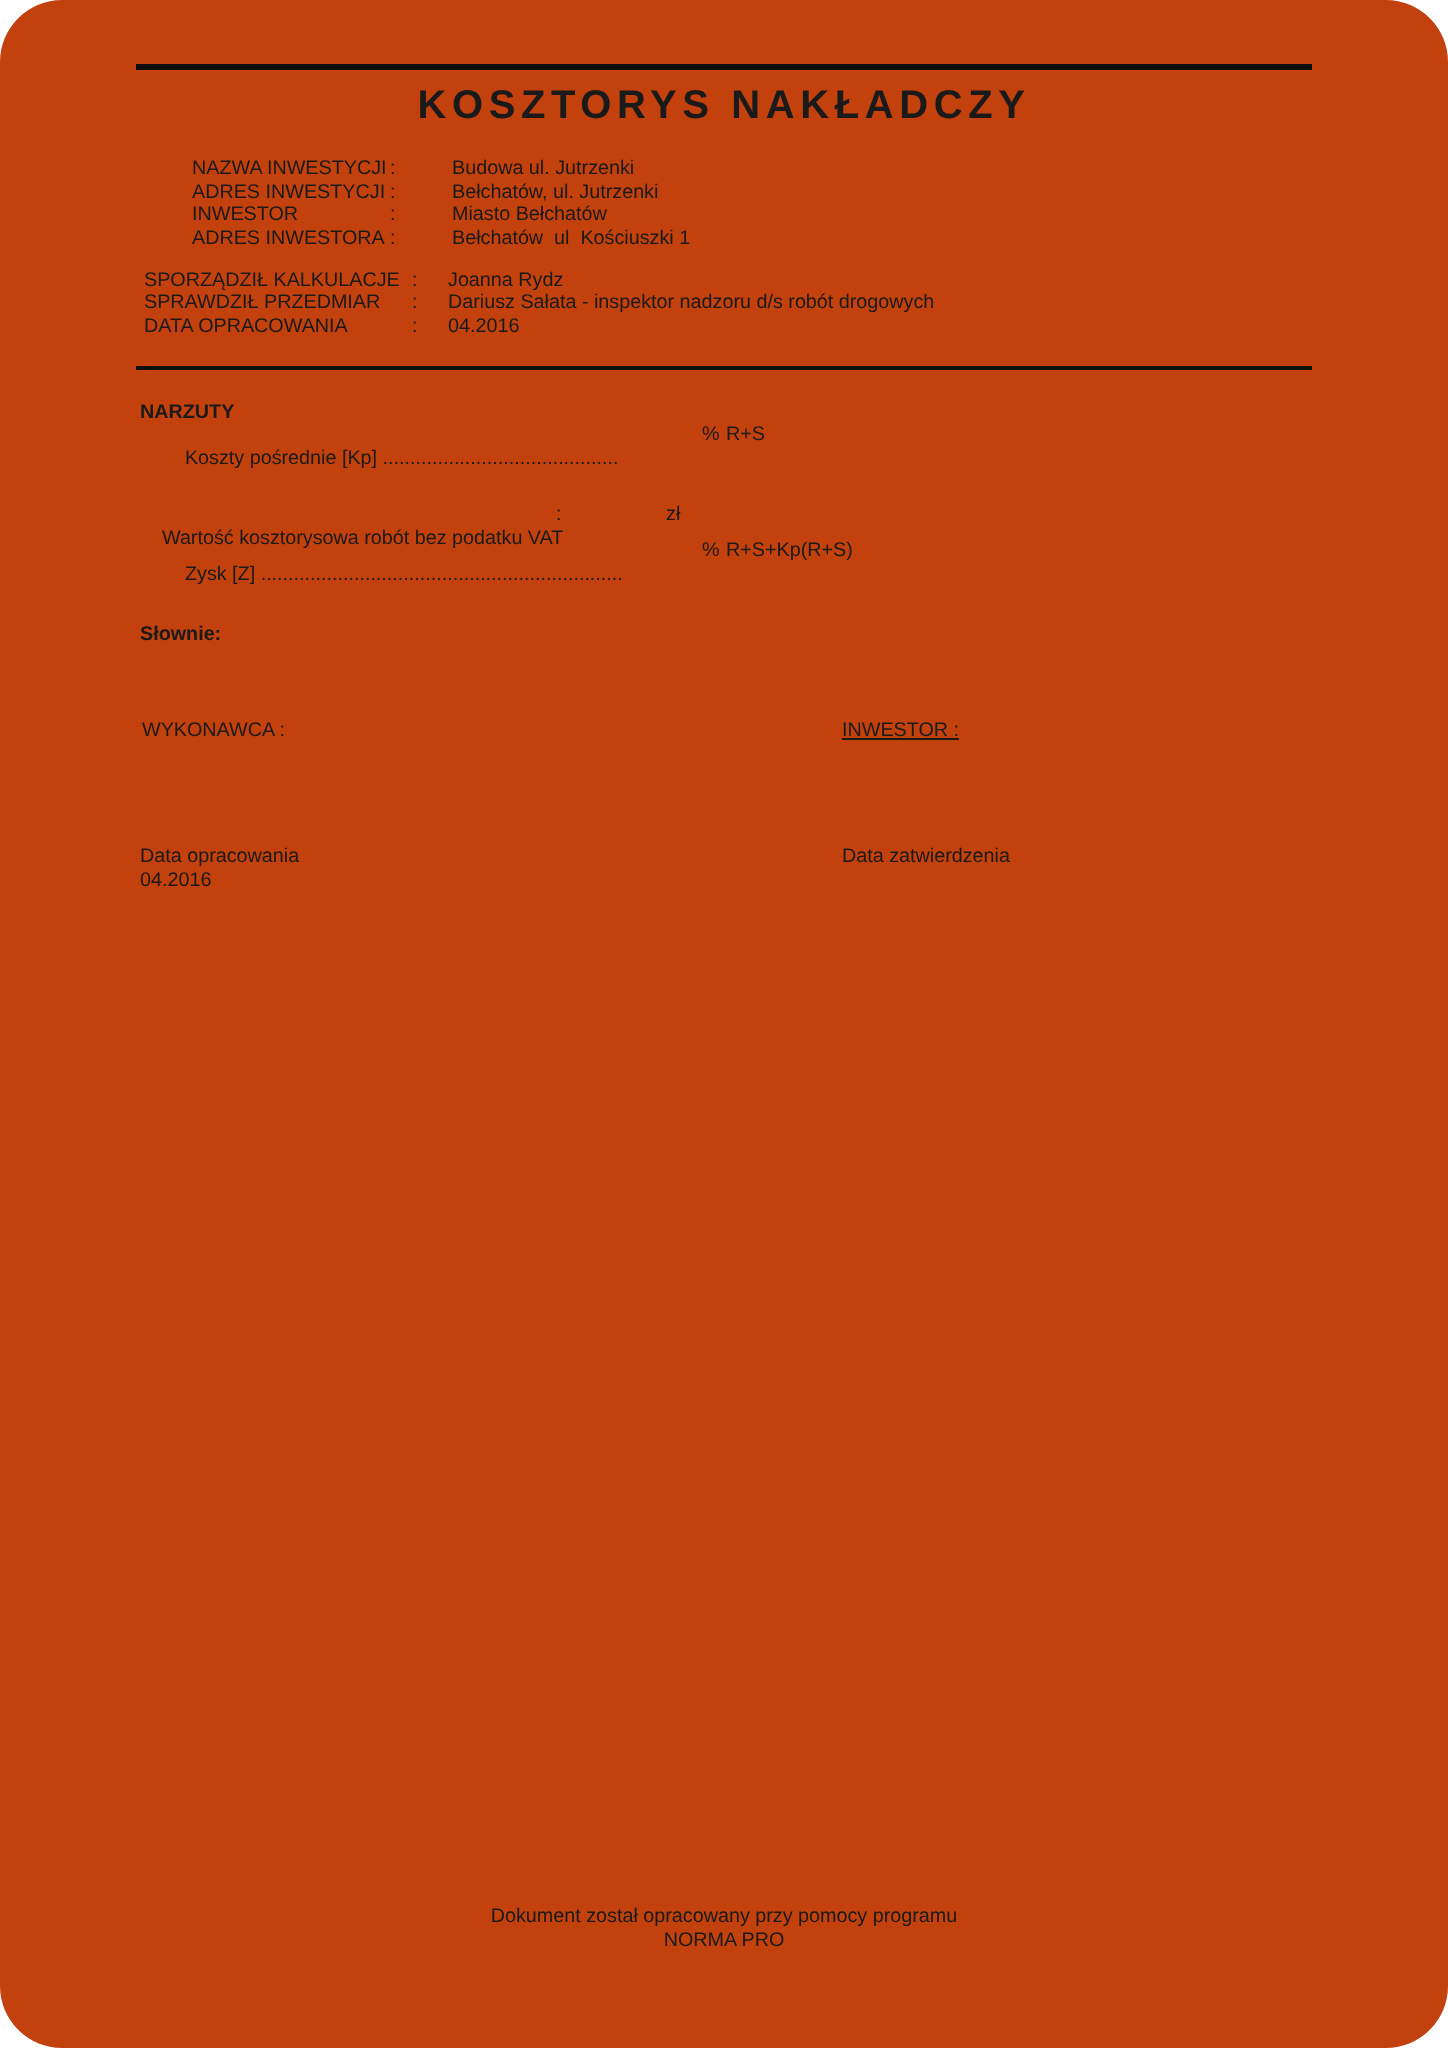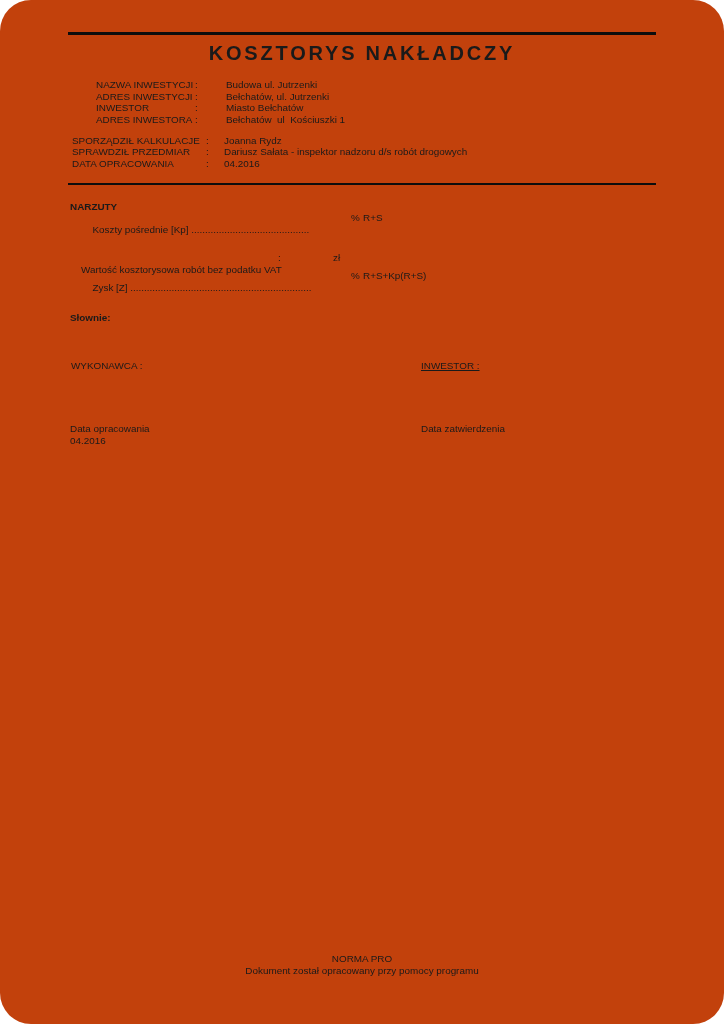--- a/index.html
+++ b/index.html
@@ -141,17 +141,17 @@
 
   <div class="date-left">
     <div>Data opracowania</div>
     <div>04.2016</div>
   </div>
   <div class="date-right">
     <div>Data zatwierdzenia</div>
   </div>
 
   <div class="footer">
+    <div>Dokument został opracowany przy pomocy programu</div>
     <div>NORMA PRO</div>
-    <div>Dokument został opracowany przy pomocy programu</div>
   </div>
 
 </div>
 
 </body></html>

